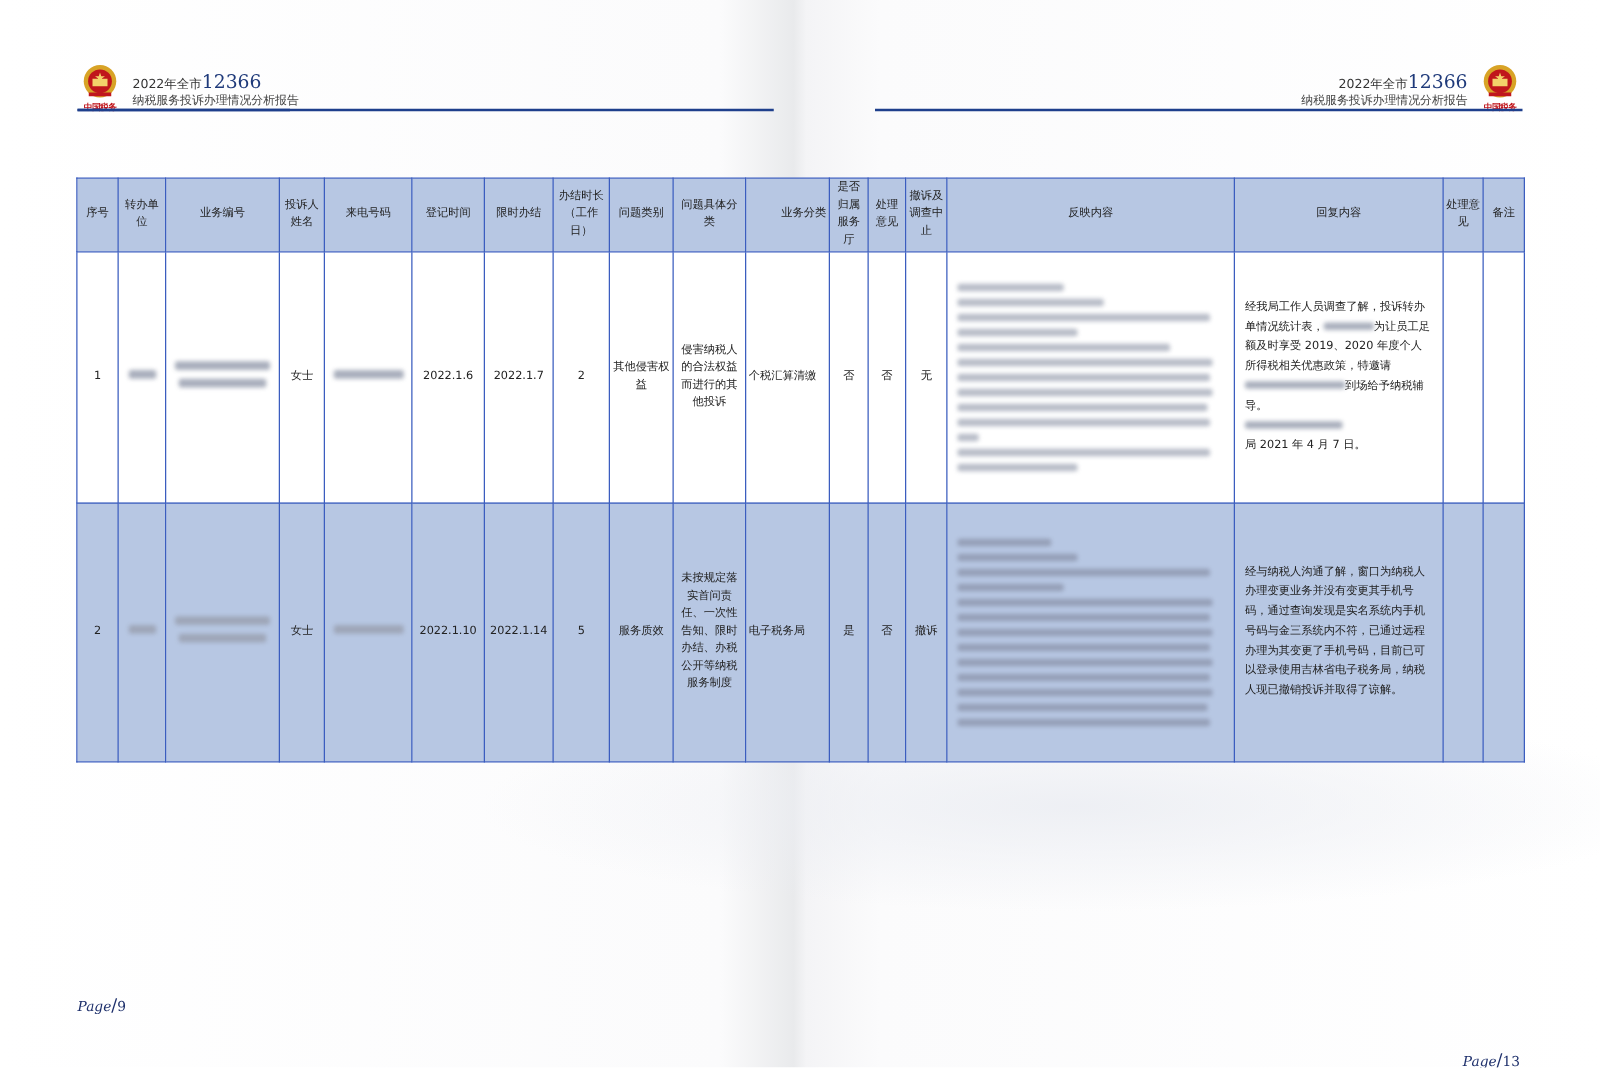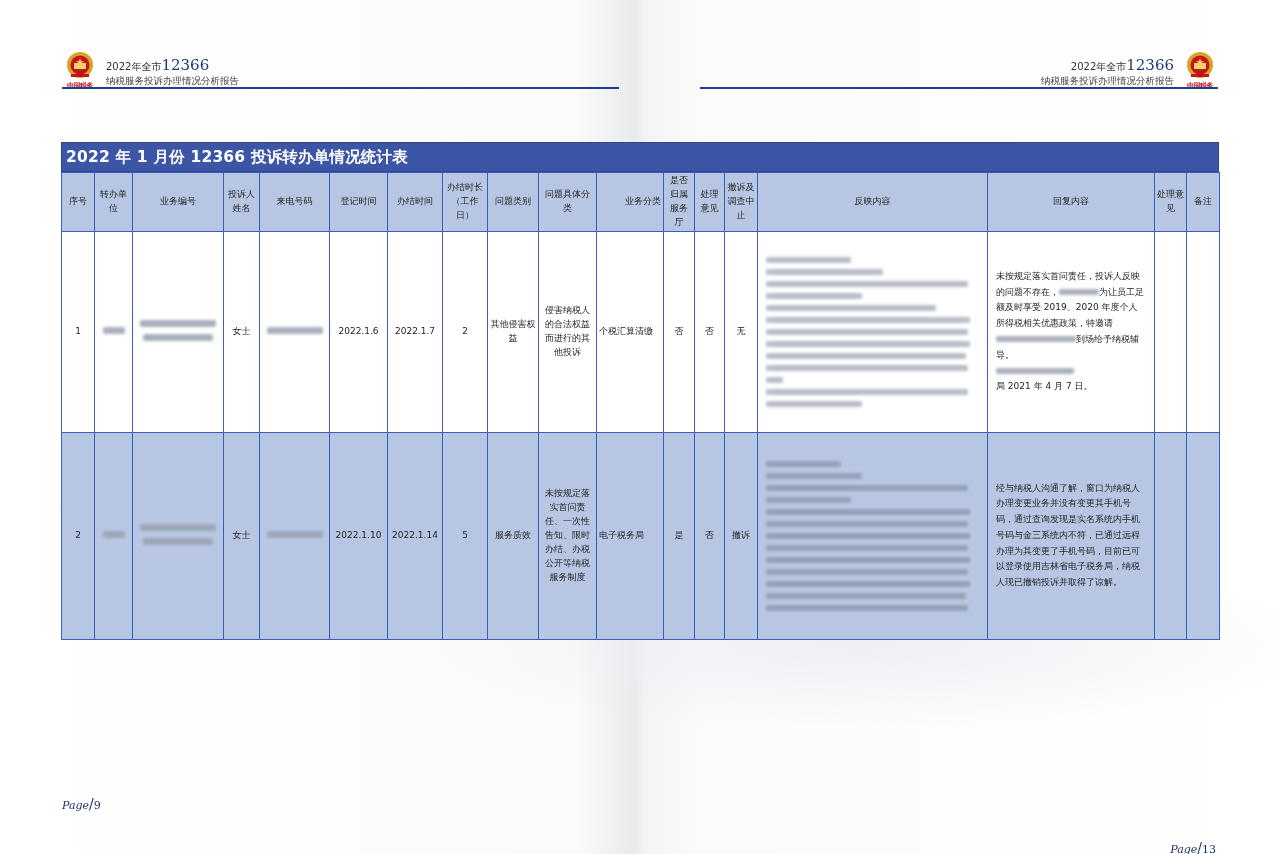--- a/index.html
+++ b/index.html
@@ -97,21 +97,20 @@
     <span class="logo-text">中国税务</span>
   </div>
   <div class="htext">
     <div class="l1"><span>2022年全市</span><span class="num">12366</span></div>
     <div class="l2">纳税服务投诉办理情况分析报告</div>
   </div>
 </div>
 <div class="rule right"></div>
 
 <div class="table-wrap">
-  <div class="title-bar">2022 年 1 月份 12366 投诉转办单情况统计表</div>
   <table>
     <colgroup>
       <col style="width:33px">
         <col style="width:38px">
         <col style="width:91px">
         <col style="width:36px">
       <col style="width:70px">
         <col style="width:58px">
         <col style="width:55px">
         <col style="width:45px">
@@ -127,21 +126,21 @@
         <col style="width:33px">
     </colgroup>
     <thead>
       <tr>
         <th>序号</th>
         <th>转办单位</th>
         <th>业务编号</th>
         <th>投诉人姓名</th>
         <th>来电号码</th>
         <th>登记时间</th>
-        <th>办结时间</th>
+        <th>限时办结</th>
         <th>办结时长（工作日）</th>
         <th>问题类别</th>
         <th>问题具体分类</th>
         <th style="text-align:right">业务分类</th>
         <th>是否归属服务厅</th>
         <th>处理意见</th>
         <th>撤诉及调查中止</th>
         <th>反映内容</th>
         <th>回复内容</th>
         <th>处理意见</th>
@@ -173,21 +172,21 @@
             <span class="bl" style="width:96%"></span>
           <span class="bl" style="width:95%"></span>
             <span class="bl" style="width:96%"></span>
             <span class="bl" style="width:94%"></span>
           <span class="bl" style="width:95%"></span>
             <span class="bl" style="width:8%"></span>
             <span class="bl" style="width:95%"></span>
           <span class="bl" style="width:45%"></span>
         </td>
         <td class="reply">
-          <span>未按规定落实首问责任，投诉人反映的问题不存在，</span><span class="blur" style="width:40px"></span><span>为让员工足额及时享受 2019、2020 年度个人所得税相关优惠政策，特邀请</span><span class="blur" style="width:80px"></span><span>到场给予纳税辅导。</span><br><span class="blur" style="width:78px"></span><br><span>局 2021 年 4 月 7 日。</span>
+          <span>经我局工作人员调查了解，投诉转办单情况统计表，</span><span class="blur" style="width:40px"></span><span>为让员工足额及时享受 2019、2020 年度个人所得税相关优惠政策，特邀请</span><span class="blur" style="width:80px"></span><span>到场给予纳税辅导。</span><br><span class="blur" style="width:78px"></span><br><span>局 2021 年 4 月 7 日。</span>
         </td>
         <td></td>
         <td></td>
       </tr>
       <tr class="r2">
         <td>2</td>
         <td><span class="blur" style="width:22px"></span></td>
         <td><span class="blur" style="width:76px"></span><br><span class="blur" style="width:70px"></span></td>
         <td>女士</td>
         <td><span class="blur" style="width:56px"></span></td>

